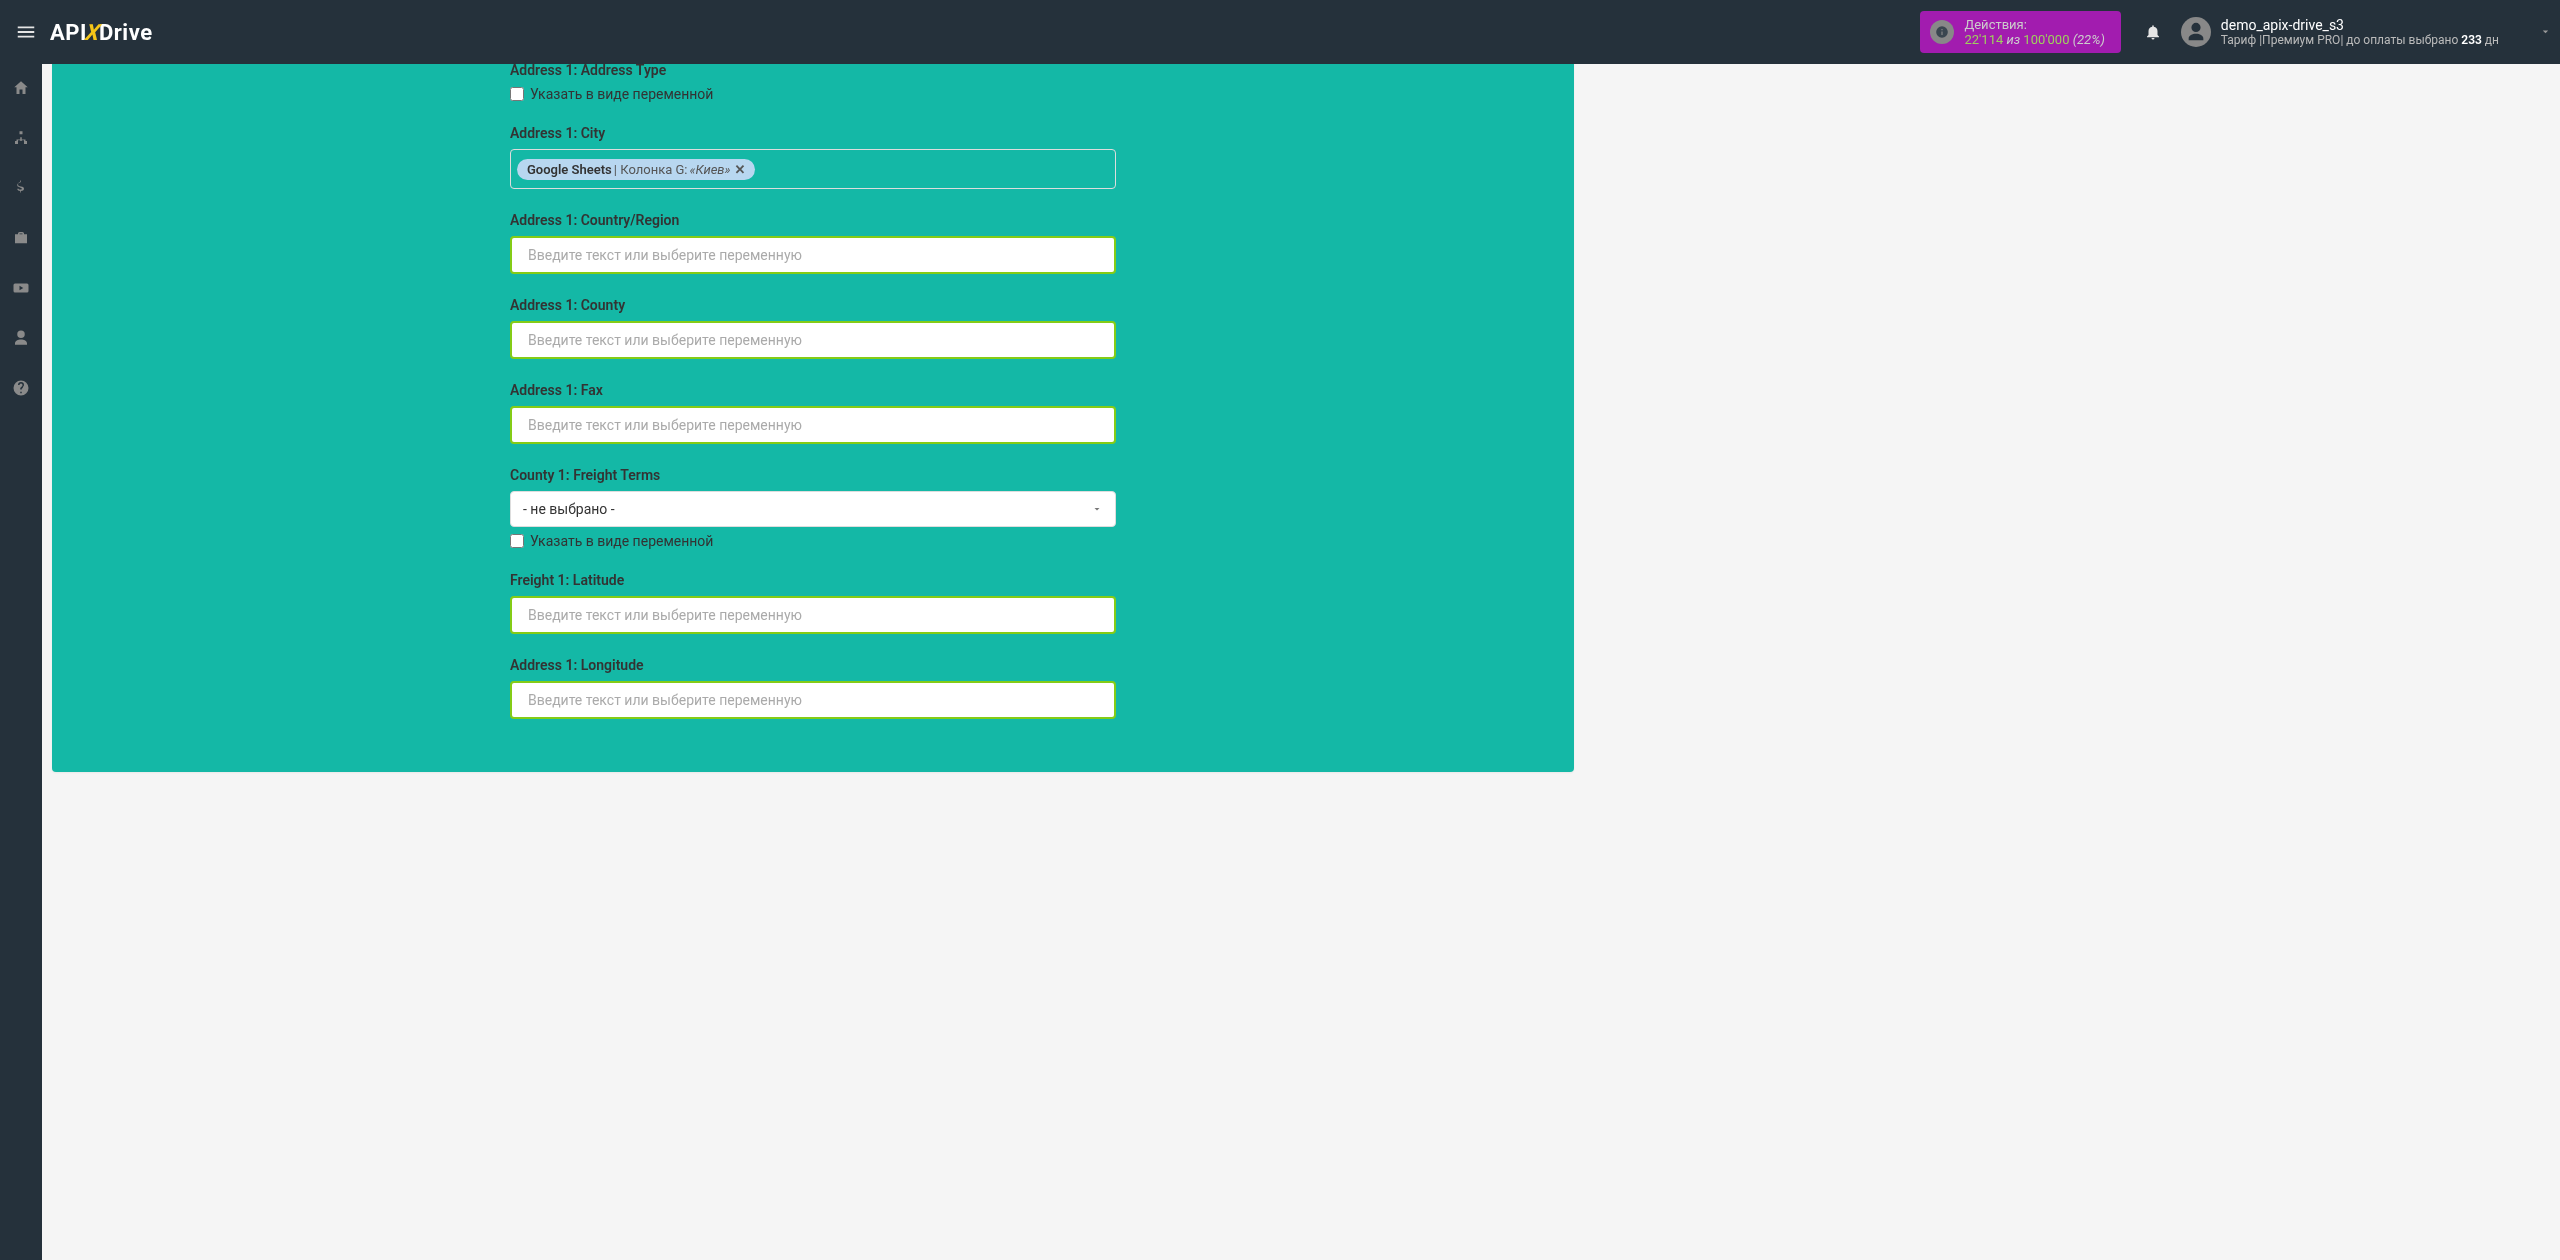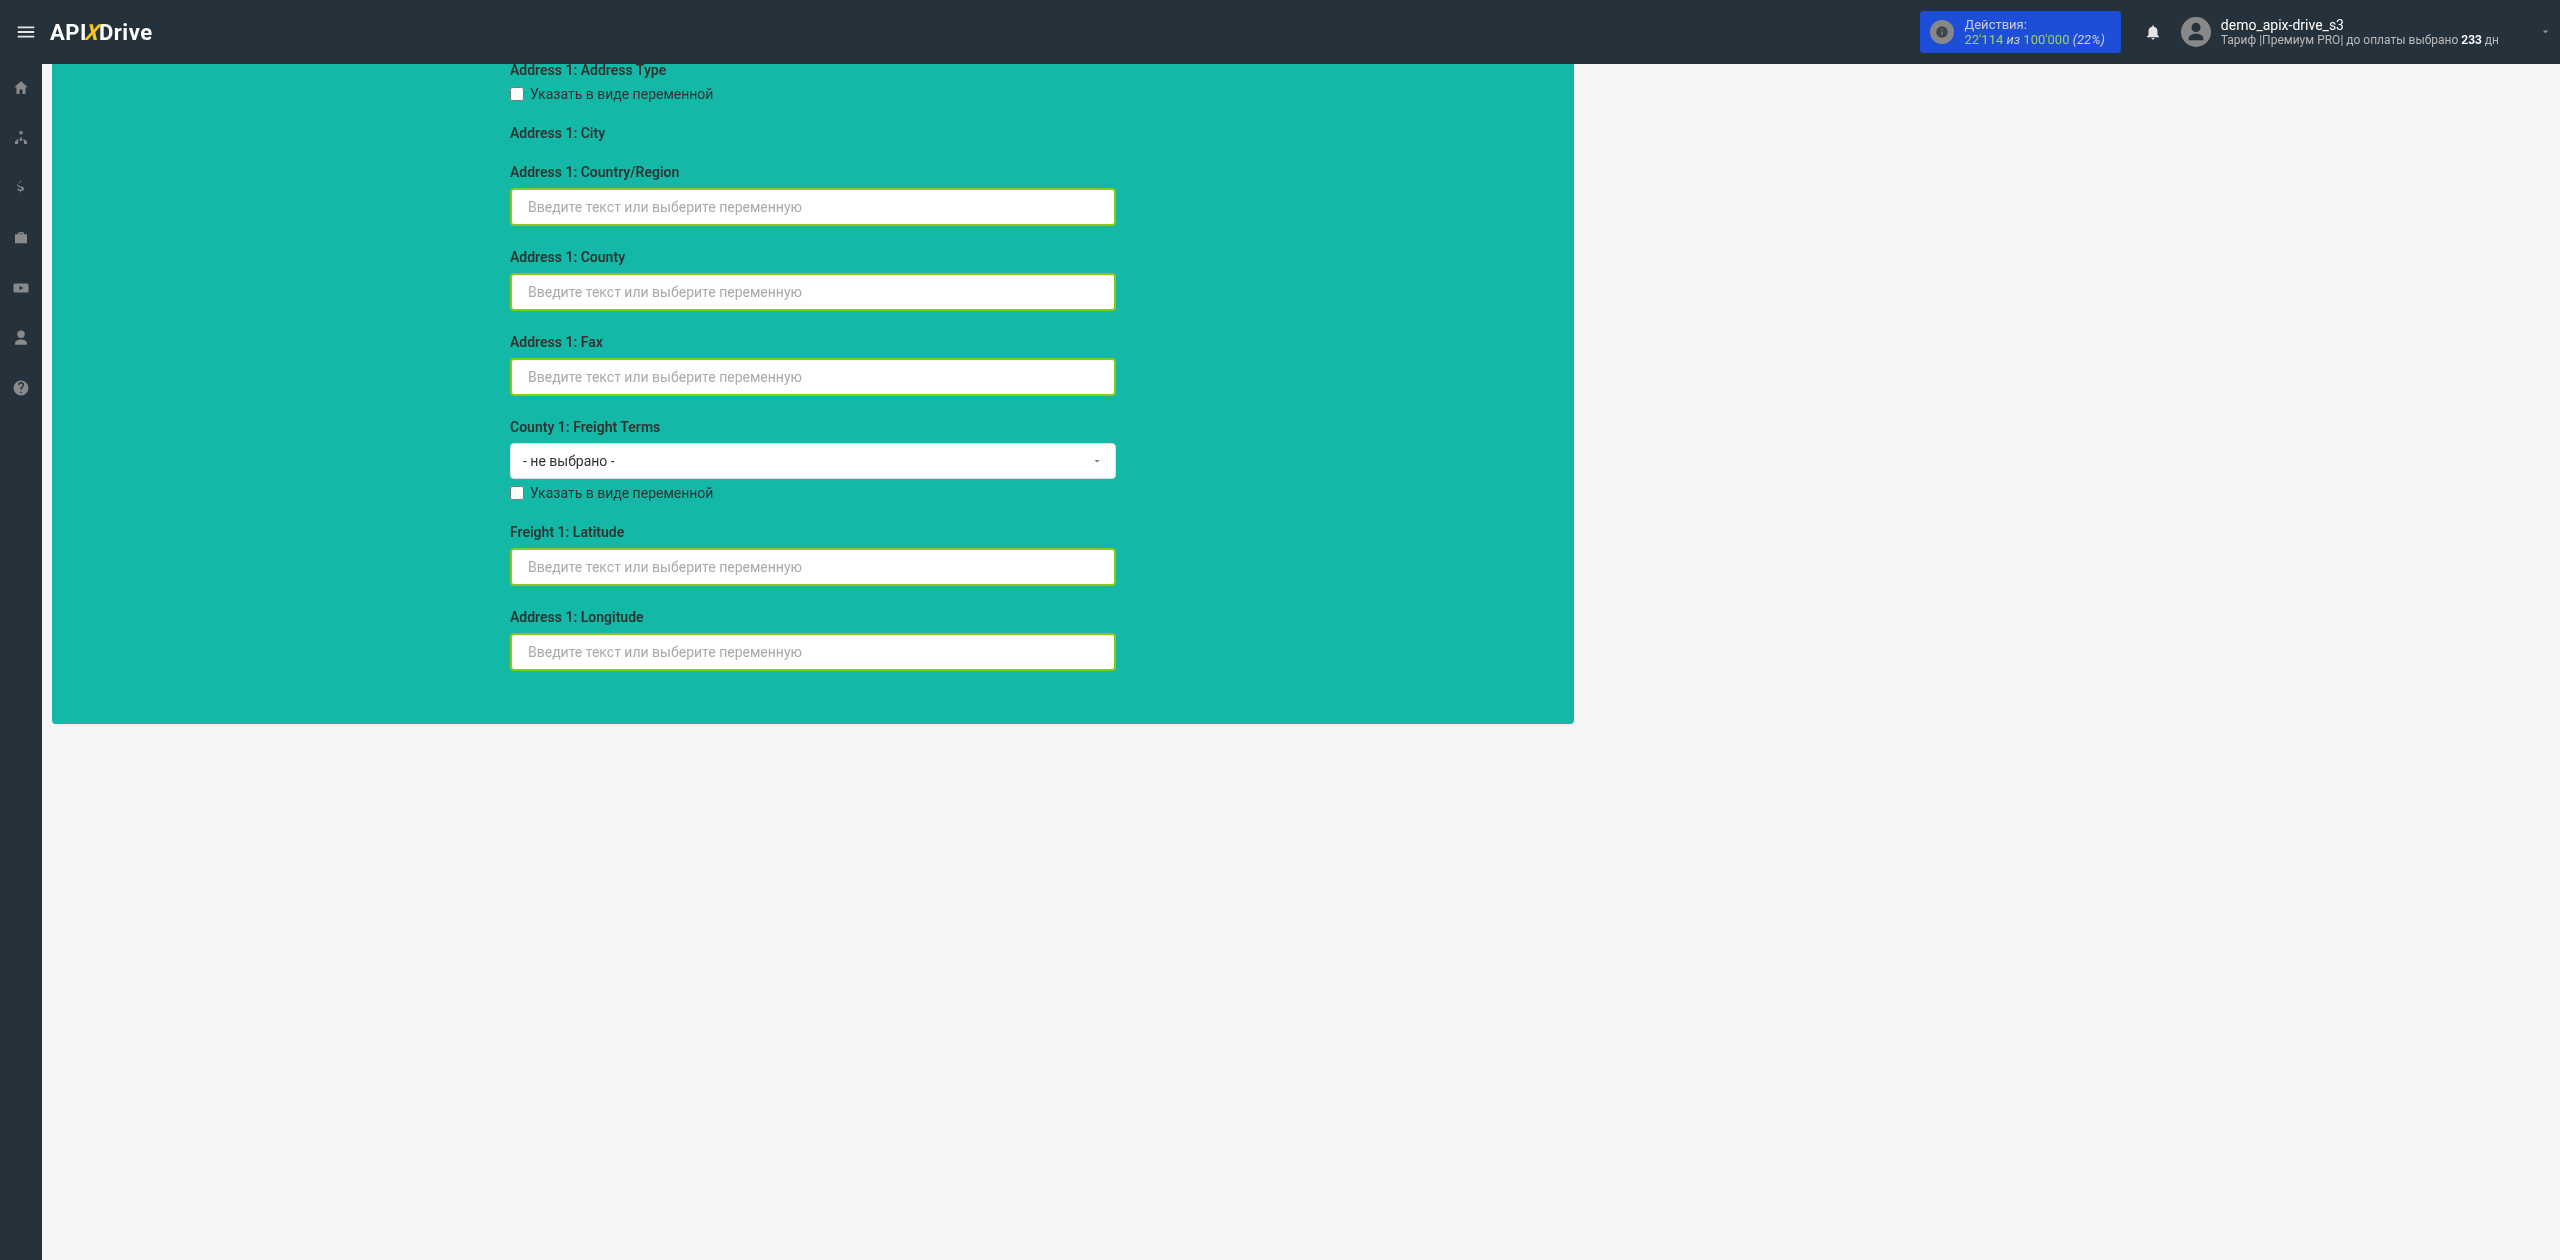--- a/index.html
+++ b/index.html
@@ -3,21 +3,21 @@
 <meta charset="utf-8">
 <style>
 *{box-sizing:border-box;margin:0;padding:0;font-family:-apple-system,BlinkMacSystemFont,"Segoe UI",Roboto,Arial,sans-serif}
 body{background:#f5f5f5;width:1584px;height:780px;overflow:hidden}
 .topbar{height:64px;background:#25313b;display:flex;align-items:center;padding:0 8px;color:#fff;position:fixed;top:0;left:0;right:0;z-index:100}
 .menu-btn{width:36px;height:36px;display:flex;align-items:center;justify-content:center;cursor:pointer}
 .menu-btn svg{fill:#e5e5e5}
 .logo{display:flex;align-items:center;font-size:22px;font-weight:700;margin-left:6px;letter-spacing:0.5px}
 .logo .x{color:#f5c518;font-style:italic;margin:0 -1px;transform:skewX(-10deg)}
 .spacer{flex:1}
-.actions-box{background:#1d4ed8;border-radius:4px;padding:6px 16px 6px 44px;margin-right:12px;position:relative;min-width:200px}
+.actions-box{background:#a21caf;border-radius:4px;padding:6px 16px 6px 44px;margin-right:12px;position:relative;min-width:200px}
 .actions-box .info-circle{position:absolute;left:10px;top:50%;transform:translateY(-50%);width:24px;height:24px;background:#888;border-radius:50%;display:flex;align-items:center;justify-content:center}
 .actions-box .info-circle svg{fill:#3a4650;width:14px;height:14px}
 .actions-box .title{color:#ccc;font-size:13px}
 .actions-box .stats{font-size:13px}
 .actions-box .used{color:#9fcf5e}
 .actions-box .iz{color:#ccc;font-style:italic}
 .actions-box .total{color:#9fcf5e}
 .actions-box .pct{color:#ccc;font-style:italic}
 .bell{width:40px;display:flex;align-items:center;justify-content:center;cursor:pointer}
 .bell svg{fill:#e5e5e5;width:18px;height:18px}
@@ -147,20 +147,28 @@
       <div class="field">
         <label class="field-label">Address 1: Address Type</label>
         <label class="checkbox-row">
           <input type="checkbox" style="">
           <span>Указать в виде переменной</span>
         </label>
       </div>
 
       <div class="field">
         <label class="field-label">Address 1: City</label>
+        <div class="pill-container">
+          <span class="pill">
+            <b>Google Sheets</b>
+              <span class="sep"> | Колонка G: </span>
+              <span class="val">«Киев»</span>
+            <span class="x">✕</span>
+          </span>
+        </div>
       </div>
 
       <div class="field">
         <label class="field-label">Address 1: Country/Region</label>
         <input class="text-input" placeholder="Введите текст или выберите переменную" style="">
       </div>
 
       <div class="field">
         <label class="field-label">Address 1: County</label>
         <input class="text-input" placeholder="Введите текст или выберите переменную" style="">

